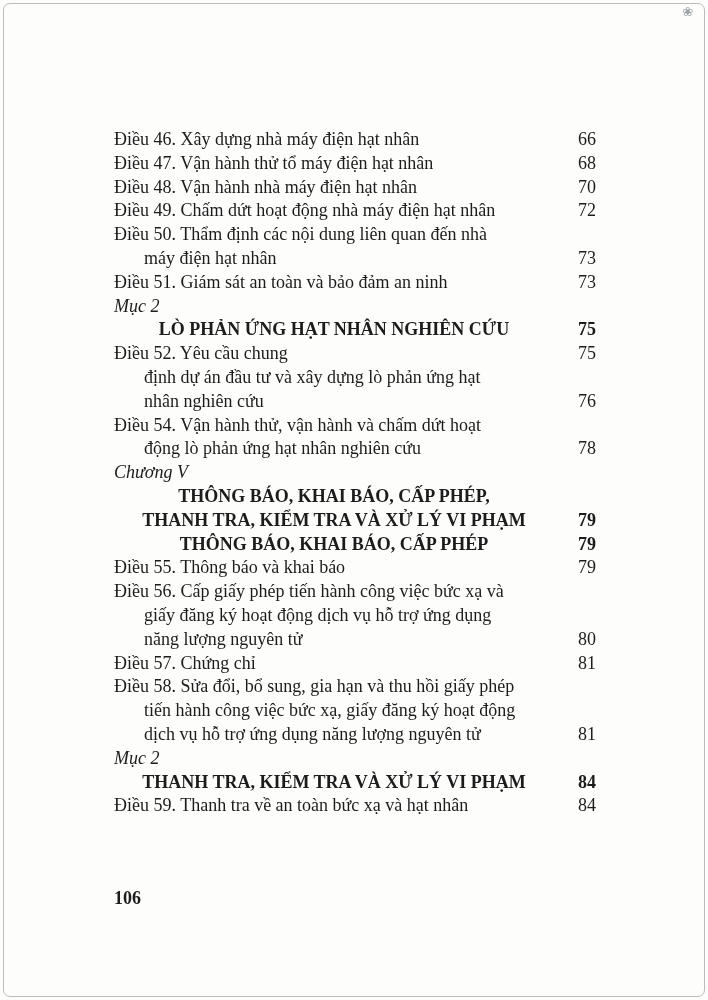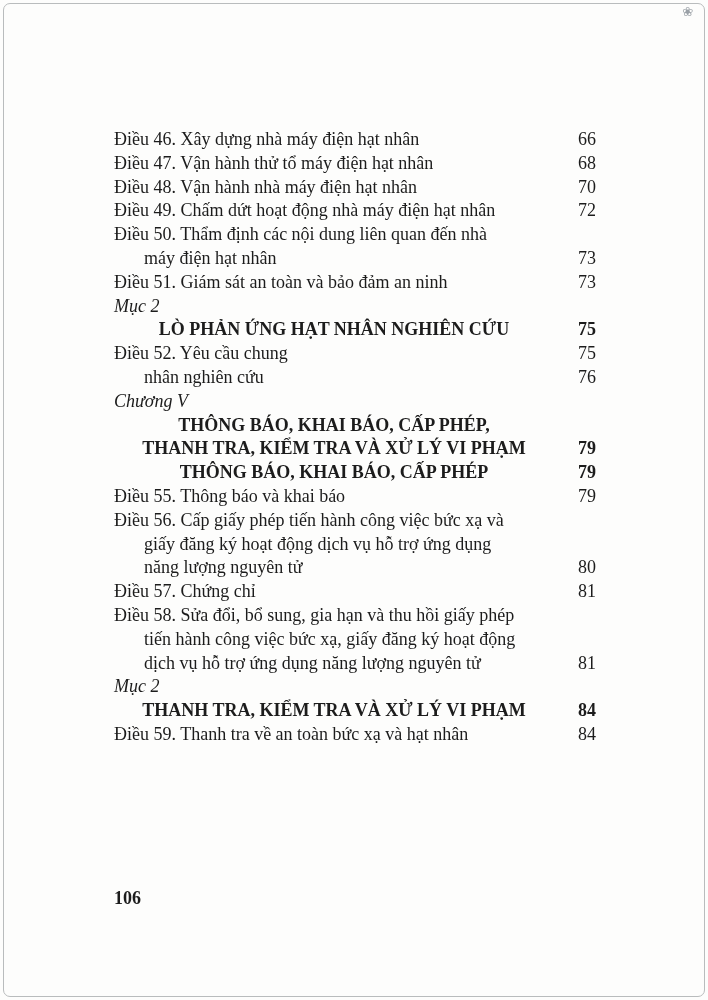--- a/index.html
+++ b/index.html
@@ -95,21 +95,26 @@
       <div class="toc-item muc">
         <div class="line"><span class="txt">Mục 2</span></div>
       </div>
       <div class="toc-item heading">
         <div class="line"><span class="txt">LÒ PHẢN ỨNG HẠT NHÂN NGHIÊN CỨU</span><span class="pg">75</span></div>
       </div>
       <div class="toc-item entry">
         <div class="line"><span class="txt">Điều 52. Yêu cầu chung</span><span class="pg">75</span></div>
       </div>
       <div class="toc-item entry">
+        <div class="line cont"><span class="txt">định dự án đầu tư và xây dựng lò phản ứng hạt</span></div>
         <div class="line cont"><span class="txt">nhân nghiên cứu</span><span class="pg">76</span></div>
+      </div>
+      <div class="toc-item entry">
+        <div class="line"><span class="txt">Điều 54. Vận hành thử, vận hành và chấm dứt hoạt</span></div>
+        <div class="line cont"><span class="txt">động lò phản ứng hạt nhân nghiên cứu</span><span class="pg">78</span></div>
       </div>
       <div class="toc-item muc">
         <div class="line"><span class="txt">Chương V</span></div>
       </div>
       <div class="toc-item heading">
         <div class="line"><span class="txt">THÔNG BÁO, KHAI BÁO, CẤP PHÉP,</span></div>
         <div class="line cont"><span class="txt">THANH TRA, KIỂM TRA VÀ XỬ LÝ VI PHẠM</span><span class="pg">79</span></div>
       </div>
       <div class="toc-item heading">
         <div class="line"><span class="txt">THÔNG BÁO, KHAI BÁO, CẤP PHÉP</span><span class="pg">79</span></div>

